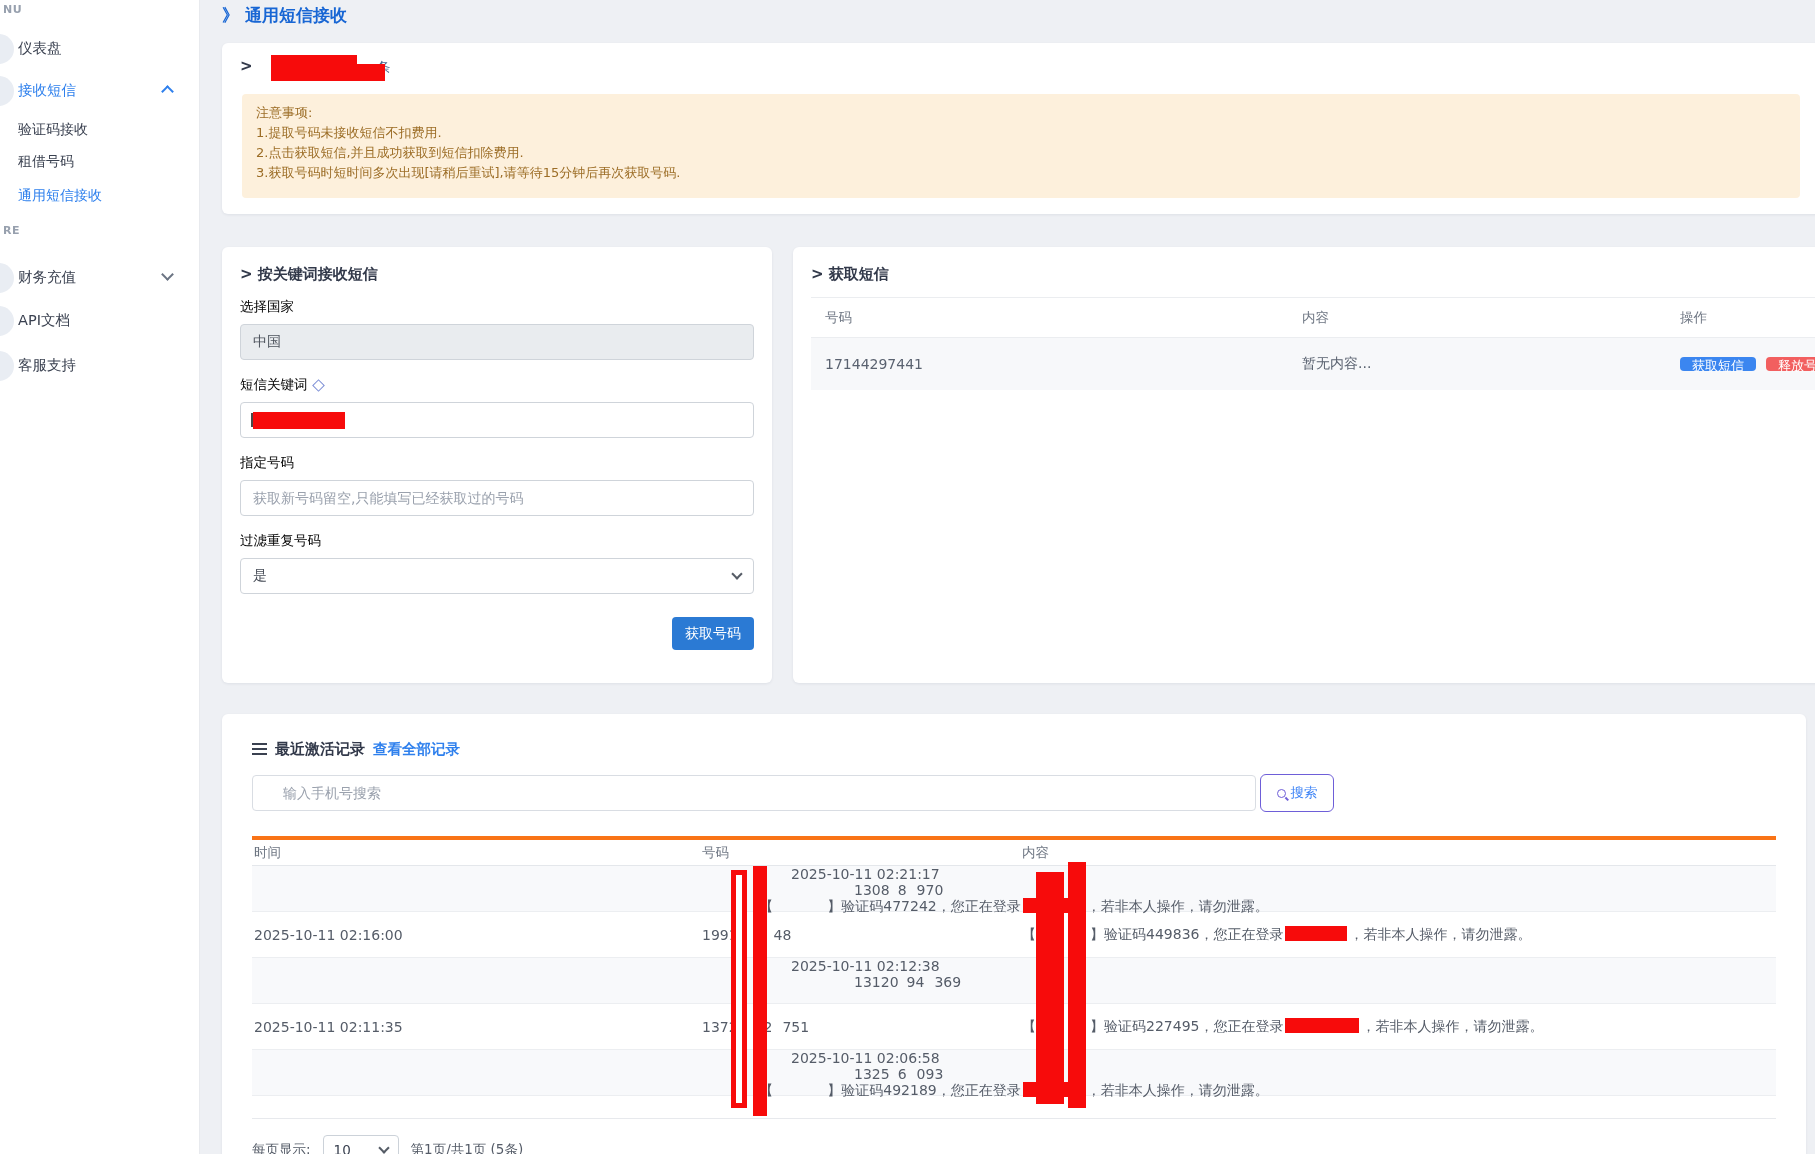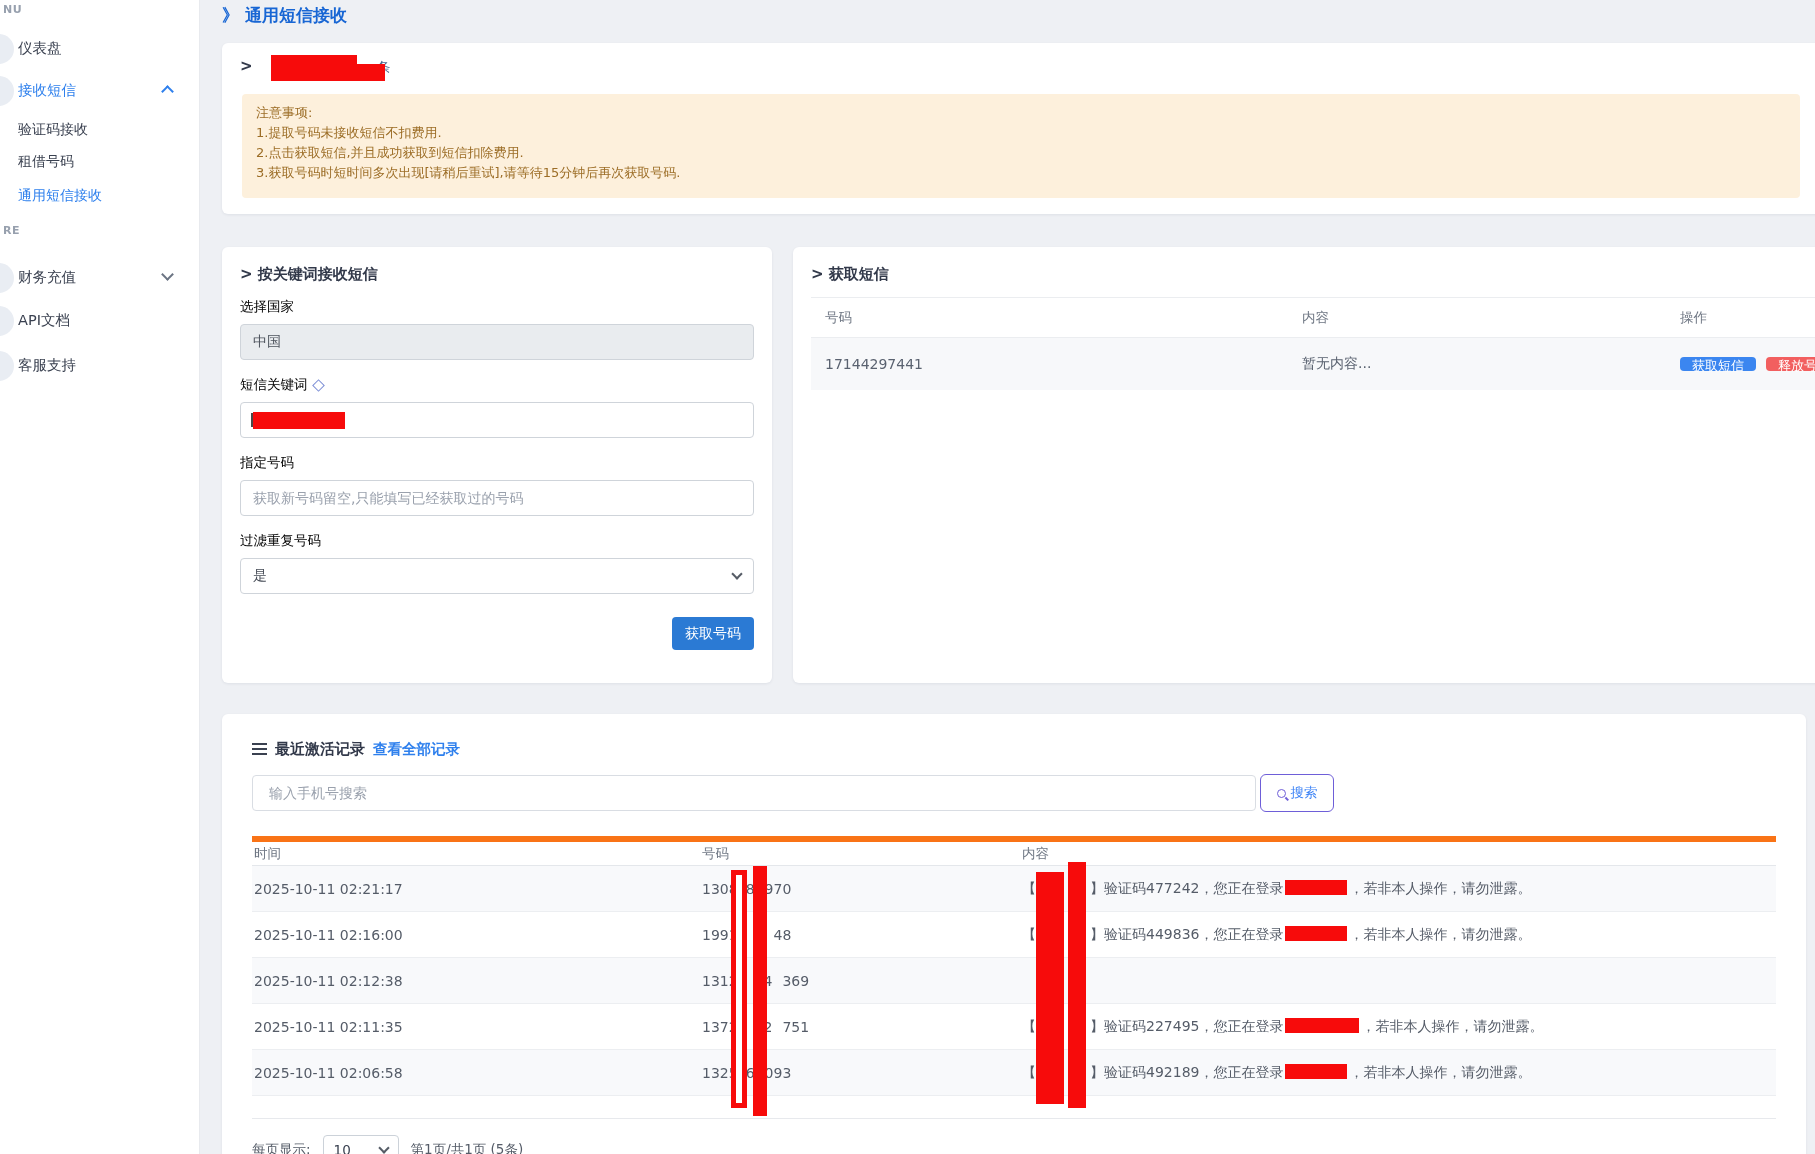--- a/index.html
+++ b/index.html
@@ -81,39 +81,39 @@
   .btn-red { background:#f25f5f; }
   
   .records-card { left:222px; top:714px; width:1584px; height:470px; padding:24px 30px; }
   .rec-head { display:flex; align-items:center; gap:8px; height:22px; }
   .list-icon { display:flex; flex-direction:column; gap:3px; width:15px; }
   .list-icon i { display:block; height:2px; background:#3a4150; }
   .rec-title { font-size:15px; font-weight:bold; color:#32394a; }
   .rec-link { font-size:14.5px; font-weight:bold; color:#2f80ed; text-decoration:none; cursor:pointer; }
   .search-row { display:flex; align-items:center; margin-top:14px; }
   .search-input { width:1004px; height:36px; border:1px solid #d9dde3; border-radius:4px;
-    padding:0 16px; font-size:14px; font-family:inherit; color:#444; outline:none; }
+    padding:0 30px; font-size:14px; font-family:inherit; color:#444; outline:none; }
   .search-input::placeholder { color:#9aa1ad; }
   .search-btn { margin-left:4px; width:74px; height:38px; background:#fff;
     border:1px solid #6e5ed8; border-radius:6px; color:#3b82f6; font-size:13.5px;
     display:flex; align-items:center; justify-content:center; gap:5px;
     font-family:inherit; cursor:pointer; }
   .mag { position:relative; width:9px; height:9px; border:1.5px solid #6e5ed8;
     border-radius:50%; display:inline-block; }
   .mag::after { content:""; position:absolute; left:7px; top:8px; width:4px; height:1.5px;
     background:#6e5ed8; transform:rotate(45deg); }
   .rec-table { position:relative; margin-top:24px; }
   .trow { display:flex; align-items:center; }
   .thead { height:30px; font-size:13.5px; color:#6e7683;
-    border-top:6px solid #f97316; border-bottom:1px solid #e4e7eb; }
+    border-top:4px solid #f97316; border-bottom:1px solid #e4e7eb; }
   .tc1 { width:450px; padding-left:2px; }
   .tc2 { width:320px; }
   .tc3 { flex:1; }
   .tdata { height:46px; font-size:14px; color:#555c68; border-bottom:1px solid #eceef1; }
-  .tdata.odd { background:#f8f9fb; }
+  .tdata.odd { background:#f8f9fb;flex-direction:column; }
   .gap1 { display:inline-block; width:8px; }
   .gap2 { display:inline-block; width:10px; }
   .gap-br { display:inline-block; width:54px; }
   .site-chip { display:inline-block; background:#f70b0b; height:15px;
     vertical-align:-2px; margin:0 2px; }
   
   .bar { position:absolute; z-index:5; }
   .bar-ph-hollow { left:479px; top:34px; width:16px; height:238px;
     border:5px solid #f70b0b; background:#fff; }
   .bar-ph-solid { left:501px; top:30px; width:14px; height:250px; background:#f70b0b; }

